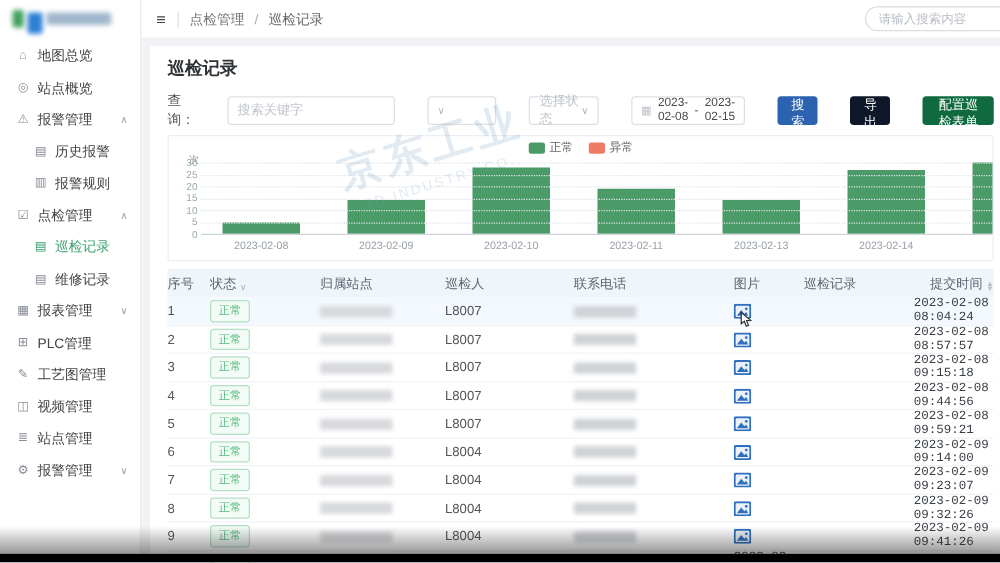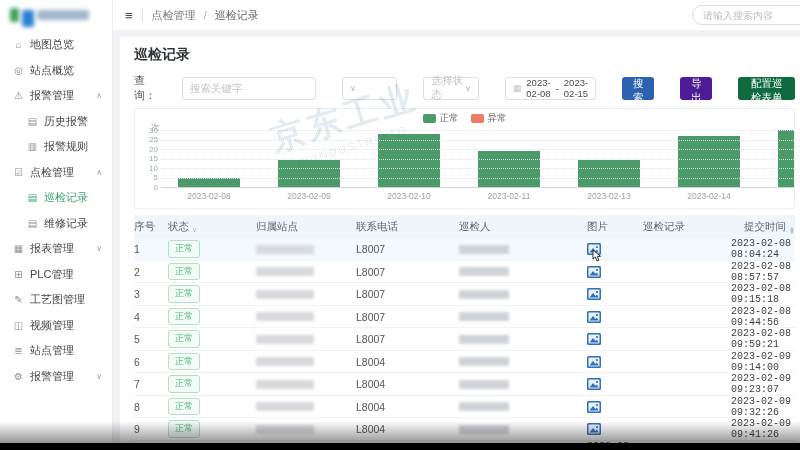--- a/index.html
+++ b/index.html
@@ -200,21 +200,21 @@
         <span class="ph">选择状态</span>
         <span class="car">∨</span>
       </div>
       <div class="f-date">
         <span class="cal">▦</span>
         <span>2023-02-08</span>
         <span>-</span>
         <span>2023-02-15</span>
       </div>
       <button class="btn" id="btn-search" style="background: rgb(43, 99, 176);">搜索</button>
-      <button class="btn" id="btn-export" style="background: #4c1d95;">导出</button>
+      <button class="btn" id="btn-export" style="background: #0f172a;">导出</button>
       <button class="btn" id="btn-config" style="background: rgb(15, 107, 63);">配置巡检表单</button>
     </div>
 
     <div class="chartbox" id="chartbox">
       <div class="legend" id="legend">
           <span class="li">
             <span class="sw" style="background:#4a9b68"></span>
             <span>正常</span>
           </span>
           <span class="li">
@@ -260,24 +260,24 @@
             <span>序号</span>
           </div>
           <div class="hc">
             <span>状态</span>
             <span class="hcar">∨</span>
           </div>
           <div class="hc">
             <span>归属站点</span>
           </div>
           <div class="hc">
+            <span>巡检人</span>
+          </div>
+          <div class="hc">
             <span>联系电话</span>
-          </div>
-          <div class="hc">
-            <span>巡检人</span>
           </div>
           <div class="hc">
             <span>图片</span>
           </div>
           <div class="hc">
             <span>巡检记录</span>
           </div>
           <div class="hc" style="justify-content: flex-end;">
             <span>提交时间</span>
             <span class="sorter">

